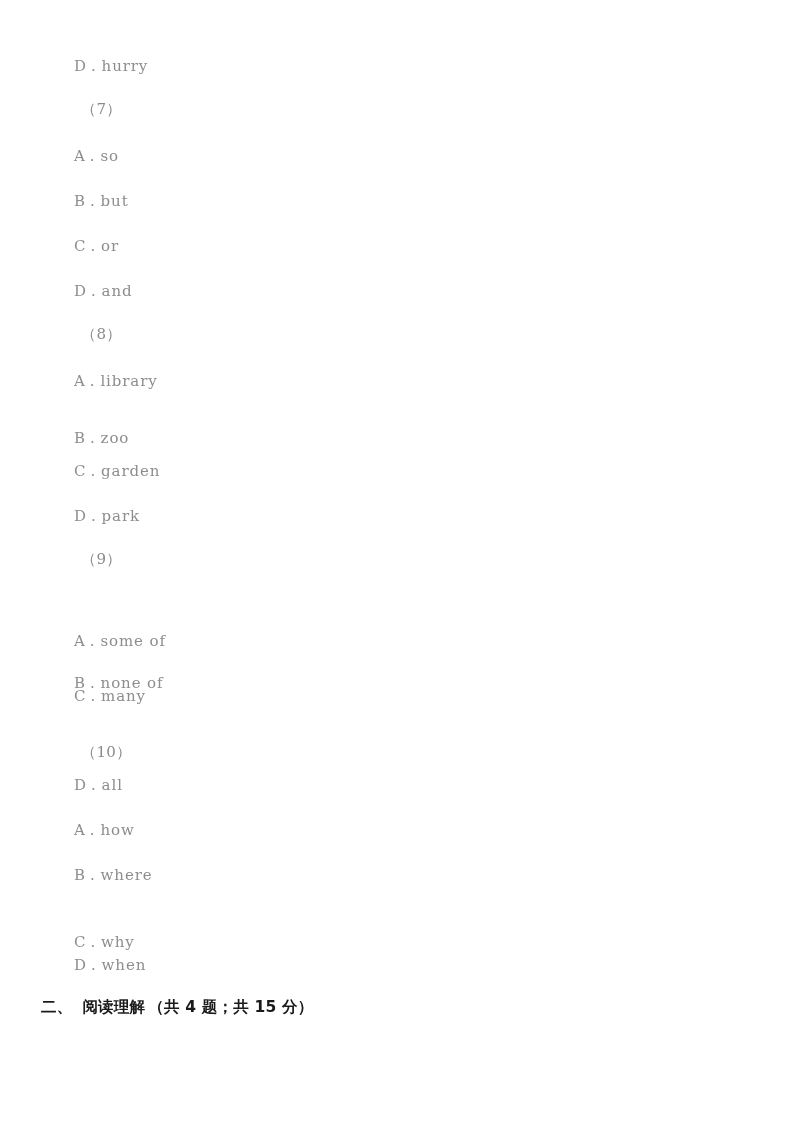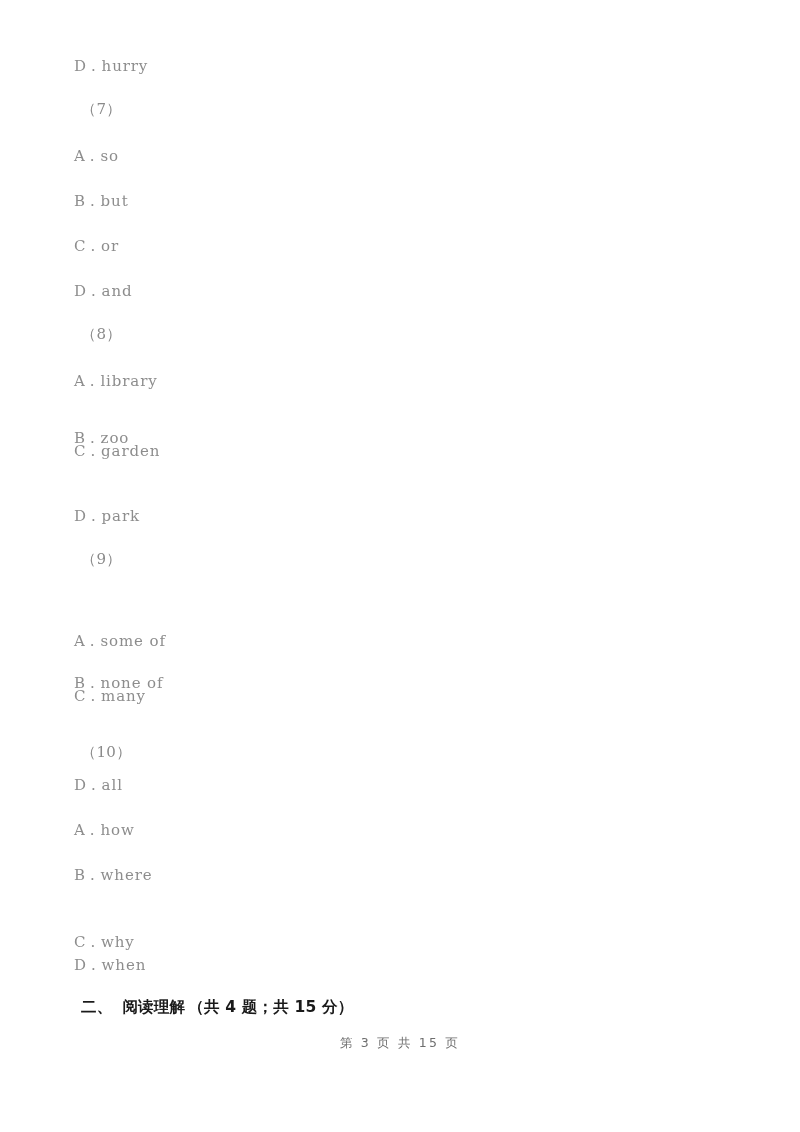--- a/index.html
+++ b/index.html
@@ -67,21 +67,20 @@
   .section-heading {
     position: absolute;
     left: 41px;
     top: 997px;
     white-space: nowrap;
     font-family: "DejaVu Sans", "Liberation Sans", sans-serif;
     font-size: 15.5px;
     font-weight: bold;
     color: #1a1a1a;
     letter-spacing: 0.2px;
-    margin-left: 40px;
   }
 
   .section-heading .sec-num {
     display: inline-block;
     margin-right: 10px;
   }
 
   .section-heading .sec-title {
     display: inline-block;
     margin-right: 3px;
@@ -113,33 +112,32 @@
   <div class="quiz-body">
       <div class="q-line option" style="top: 59px;"><span class="opt-letter">D</span><span class="opt-dot">.</span><span class="opt-text">hurry</span></div>
       <div class="q-line qnum" style="top: 102px;">（7）</div>
       <div class="q-line option" style="top: 149px;"><span class="opt-letter">A</span><span class="opt-dot">.</span><span class="opt-text">so</span></div>
       <div class="q-line option" style="top: 194px;"><span class="opt-letter">B</span><span class="opt-dot">.</span><span class="opt-text">but</span></div>
       <div class="q-line option" style="top: 239px;"><span class="opt-letter">C</span><span class="opt-dot">.</span><span class="opt-text">or</span></div>
       <div class="q-line option" style="top: 284px;"><span class="opt-letter">D</span><span class="opt-dot">.</span><span class="opt-text">and</span></div>
       <div class="q-line qnum" style="top: 327px;">（8）</div>
       <div class="q-line option" style="top: 374px;"><span class="opt-letter">A</span><span class="opt-dot">.</span><span class="opt-text">library</span></div>
       <div class="q-line option" style="top: 419px; margin-top: 12px;"><span class="opt-letter">B</span><span class="opt-dot">.</span><span class="opt-text">zoo</span></div>
-      <div class="q-line option" style="top: 444px; text-align: center;"><span class="opt-letter">C</span><span class="opt-dot">.</span><span class="opt-text">garden</span></div>
+      <div class="q-line option" style="top: 464px; text-align: center;"><span class="opt-letter">C</span><span class="opt-dot">.</span><span class="opt-text">garden</span></div>
       <div class="q-line option" style="top: 509px;"><span class="opt-letter">D</span><span class="opt-dot">.</span><span class="opt-text">park</span></div>
       <div class="q-line qnum" style="top: 552px;">（9）</div>
       <div class="q-line option" style="top: 634px; text-align: right;"><span class="opt-letter">A</span><span class="opt-dot">.</span><span class="opt-text">some of</span></div>
       <div class="q-line option" style="top: 676px; text-align: right;"><span class="opt-letter">B</span><span class="opt-dot">.</span><span class="opt-text">none of</span></div>
       <div class="q-line option" style="top: 689px;"><span class="opt-letter">C</span><span class="opt-dot">.</span><span class="opt-text">many</span></div>
       <div class="q-line option" style="top: 734px; margin-top: 44px;"><span class="opt-letter">D</span><span class="opt-dot">.</span><span class="opt-text">all</span></div>
       <div class="q-line qnum" style="top: 745px;">（10）</div>
       <div class="q-line option" style="top: 823px;"><span class="opt-letter">A</span><span class="opt-dot">.</span><span class="opt-text">how</span></div>
       <div class="q-line option" style="top: 868px;"><span class="opt-letter">B</span><span class="opt-dot">.</span><span class="opt-text">where</span></div>
       <div class="q-line option" style="top: 916px; margin-top: 19px;"><span class="opt-letter">C</span><span class="opt-dot">.</span><span class="opt-text">why</span></div>
       <div class="q-line option" style="top: 958px;"><span class="opt-letter">D</span><span class="opt-dot">.</span><span class="opt-text">when</span></div>
     </div>
 
   <div class="section-heading">
     <span class="sec-num">二、</span><span class="sec-title">阅读理解</span><span class="sec-meta">（共 4 题；共 15 分）</span>
   </div>
 
-  <div class="page-footer">第 3 页 共 15 页</div>
 
 </div>
 
 </body></html>

